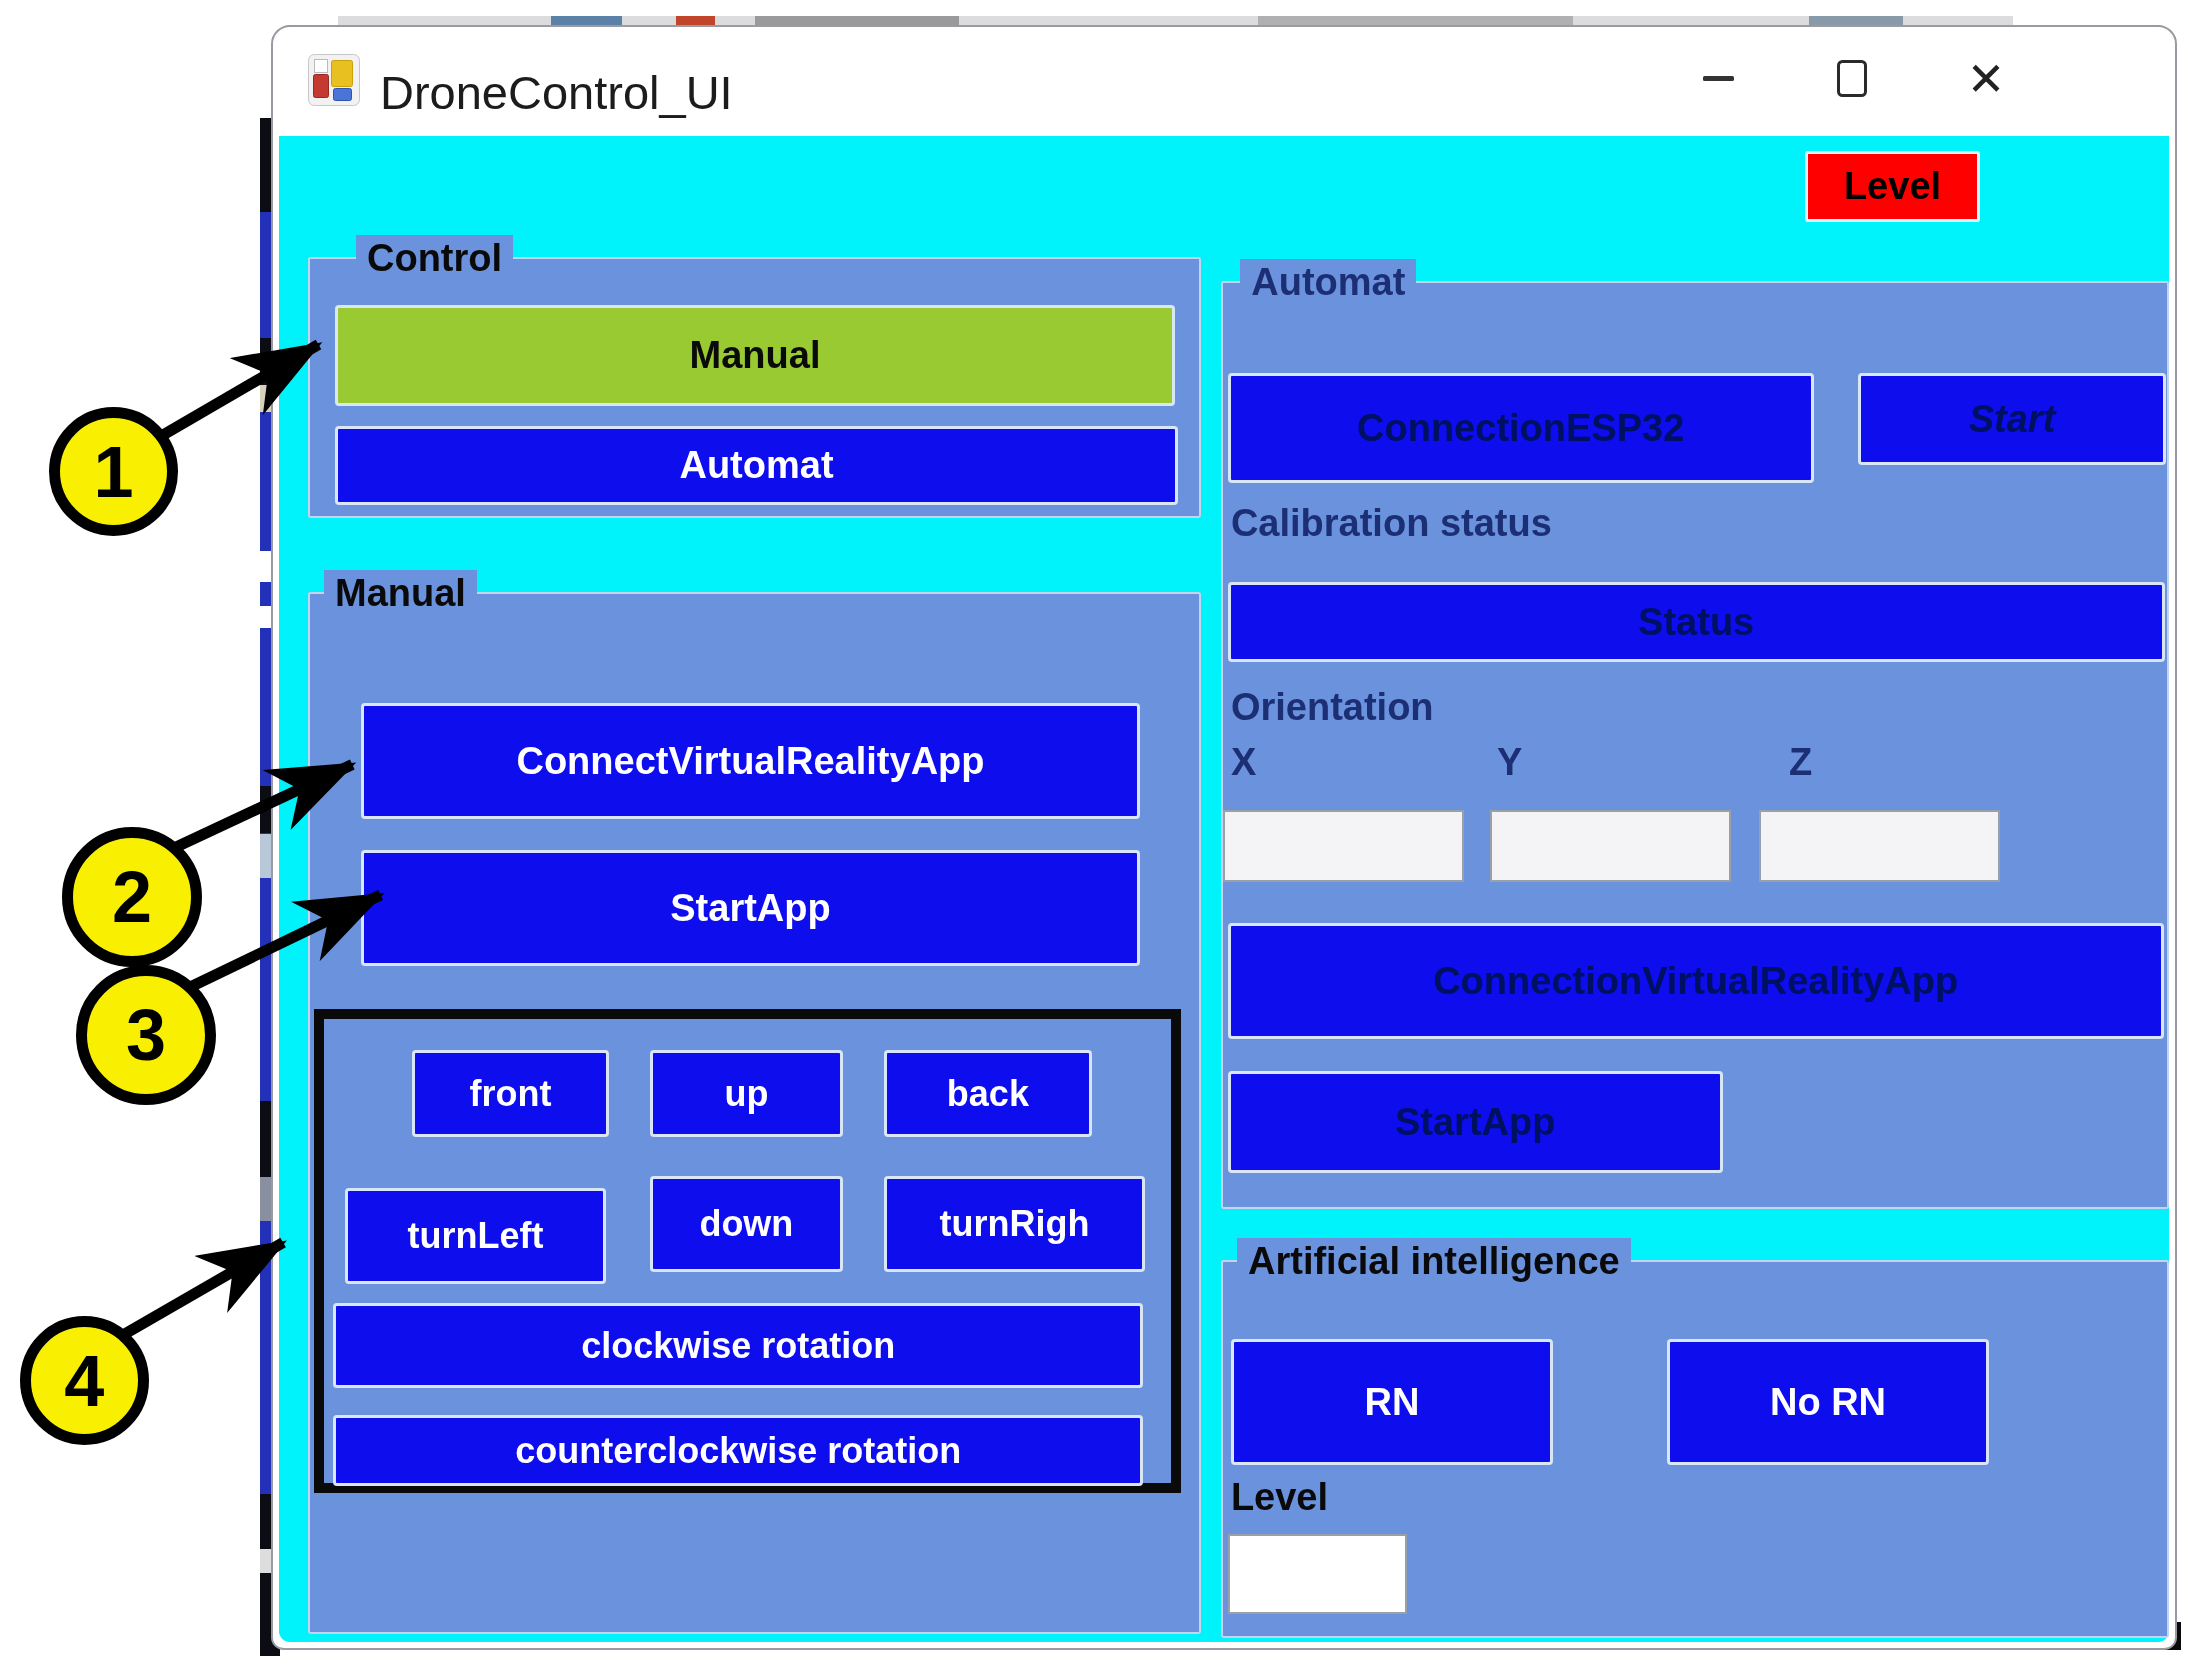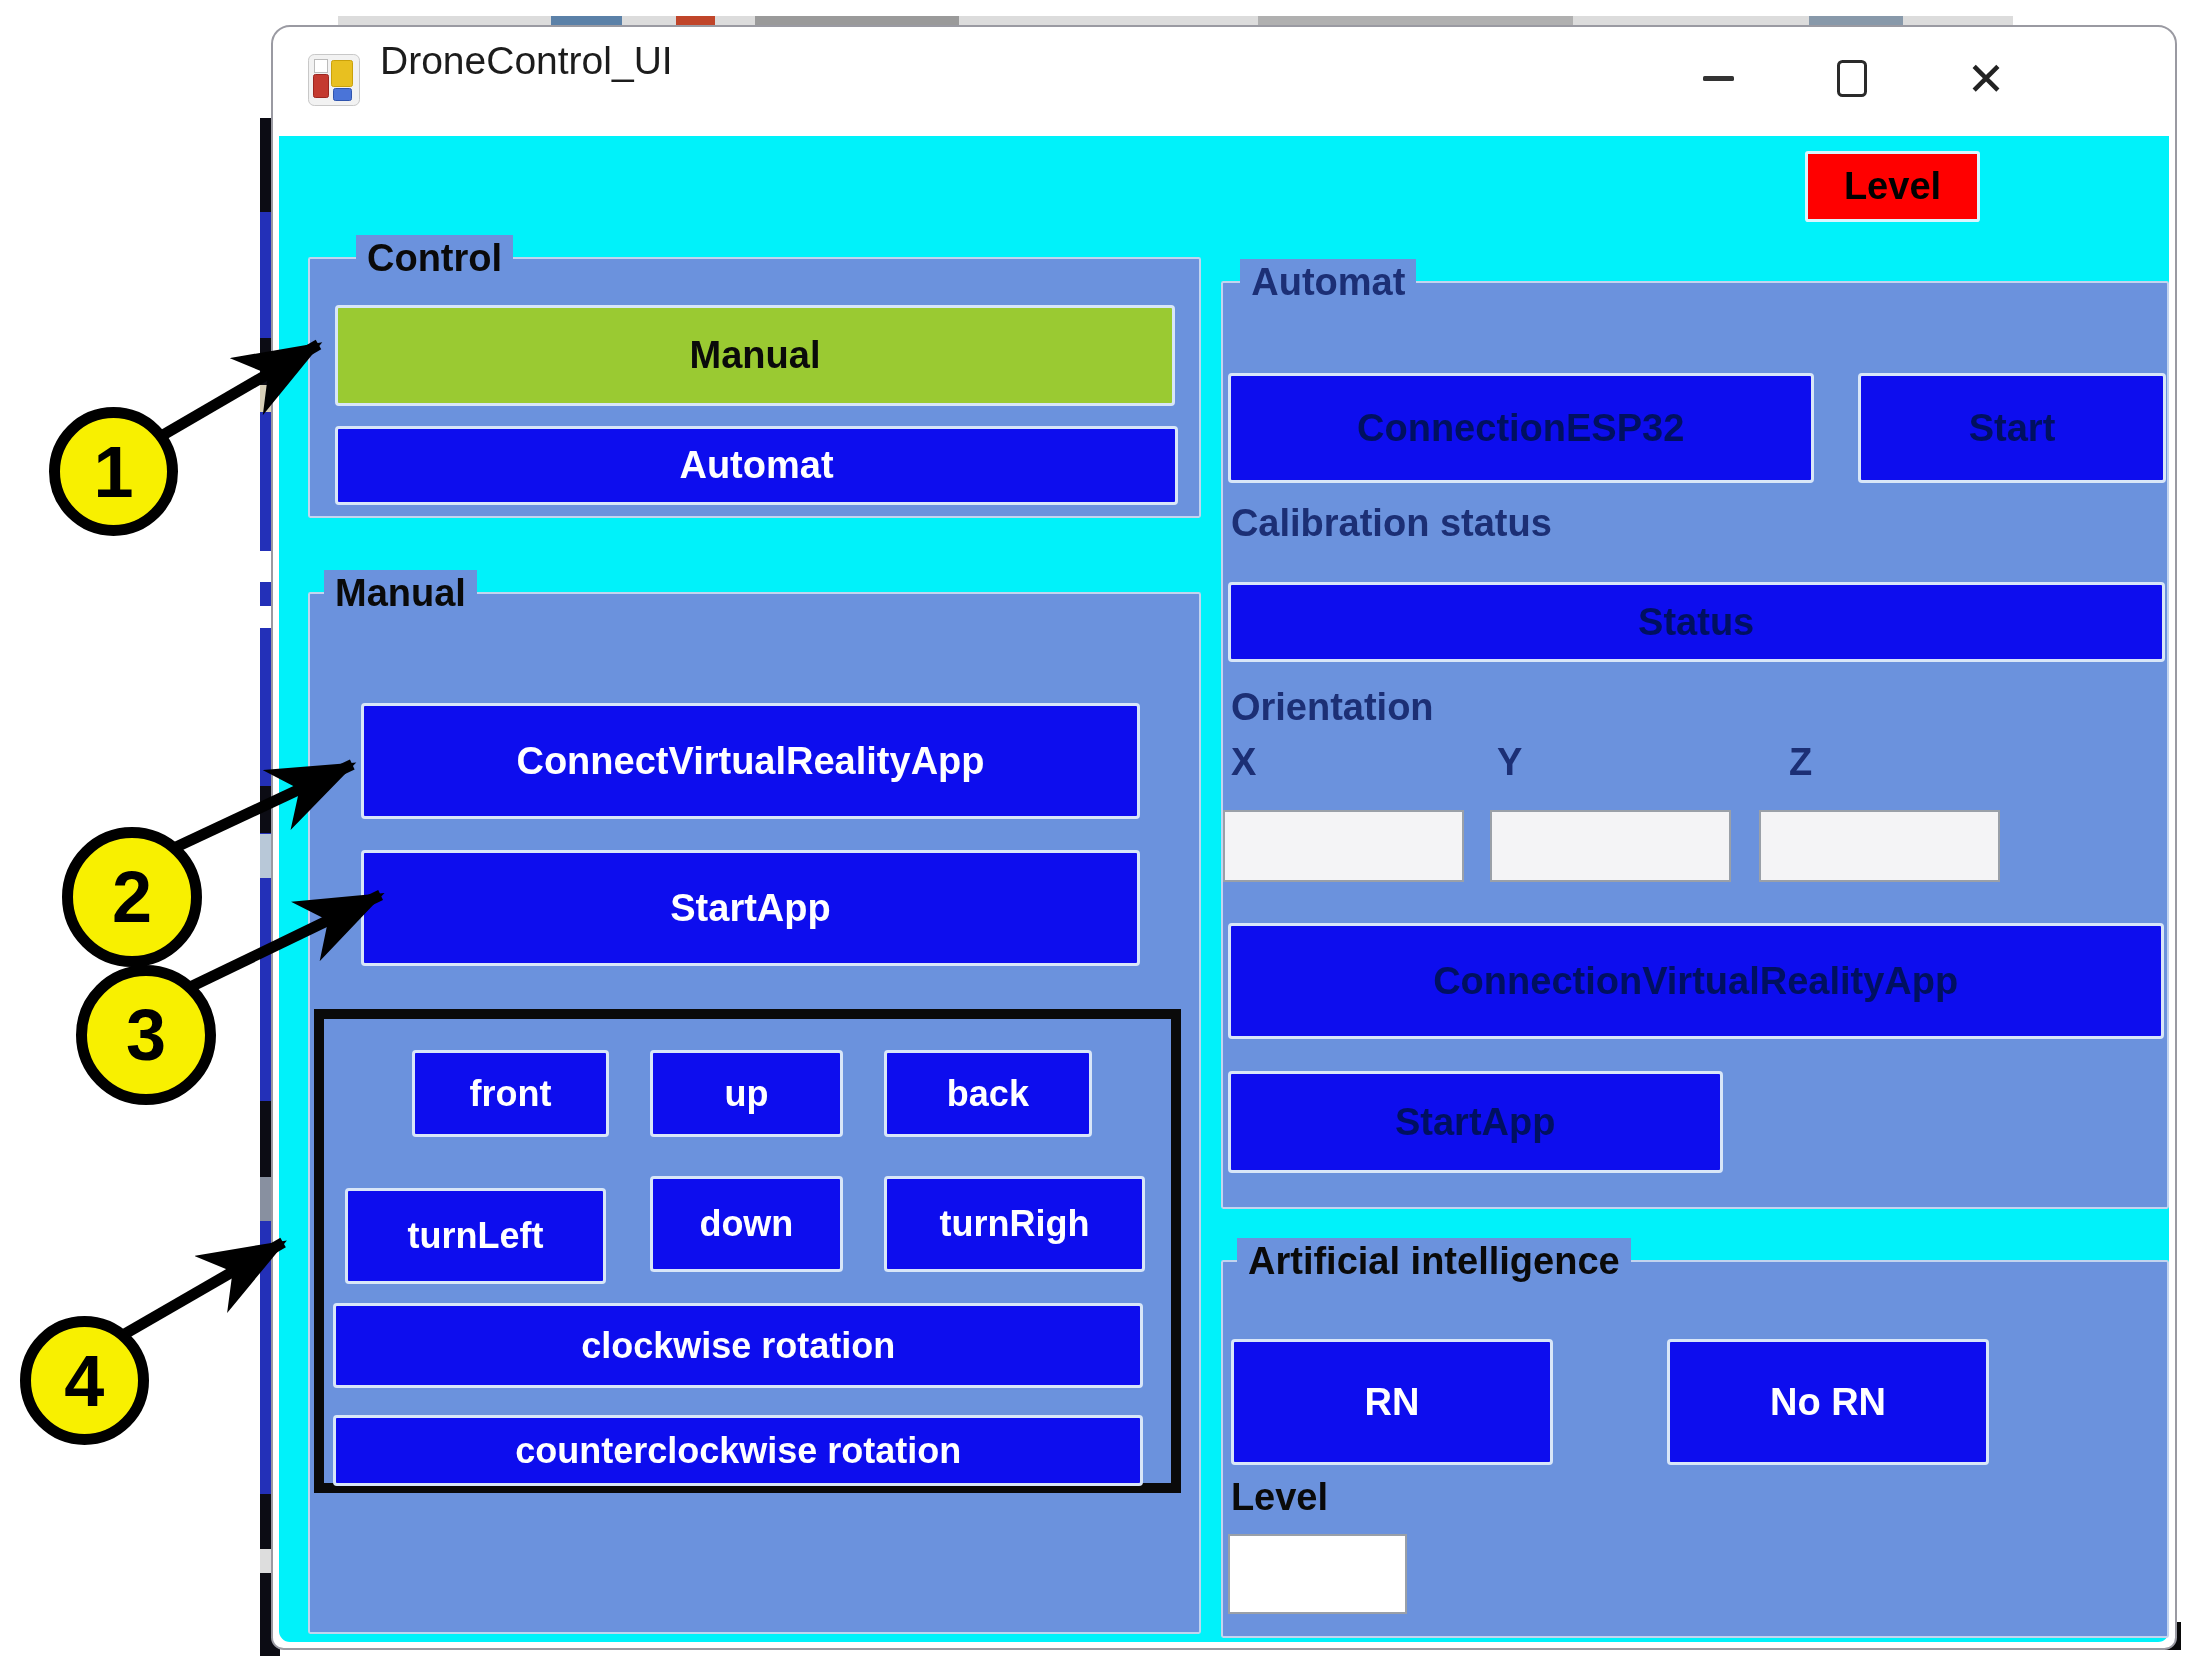--- a/index.html
+++ b/index.html
@@ -7,22 +7,22 @@
           font-family:"Liberation Sans", sans-serif;}
   
   .bg-frag{position:absolute;z-index:0;}
   
   #win{position:absolute;left:271px;top:25px;width:1906px;height:1625px;background:#ffffff;
        border:2.4px solid #9a9aa2;border-radius:19px 19px 12.6px 12.6px;z-index:1;box-sizing:border-box;}
   #titlebar{position:absolute;left:0;top:0;width:100%;height:109px;}
   #app-icon{position:absolute;left:35px;top:27px;width:50px;height:50px;background:#f2f2f2;
             border:1.6px solid #c8c8c8;border-radius:6.3px;}
   #app-icon .sq{position:absolute;}
-  #title-text{position:absolute;left:107px;top:4px;height:60px;line-height:60px;
-              font-size:39px;color:#1c1c1c;white-space:nowrap;}
+  #title-text{position:absolute;left:107px;top:36px;height:60px;line-height:60px;
+              font-size:47px;color:#1c1c1c;white-space:nowrap;}
   .wctl{position:absolute;top:15.7px;height:72px;width:94px;display:flex;align-items:center;
         justify-content:center;color:#222;cursor:default;}
   #btn-min{left:1398px;font-size:47px;}
   #btn-min .bar{width:31px;height:4.7px;background:#333;border-radius:1.6px;}
   #btn-max{left:1532px;}
   #btn-max .box{width:23.6px;height:31px;border:3.9px solid #2a2a2a;border-radius:5.5px;}
   #btn-close{left:1666px;font-size:46px;font-weight:400;}
   
   #client{position:absolute;left:6.3px;top:109px;right:6.3px;bottom:6.3px;background:#00f2fa;
           border-radius:0 0 11px 11px;}
@@ -117,21 +117,21 @@
         <div class="abs btn" style="left:560px;top:157px;width:261px;height:96px;font-size:36px;">turnRigh</div>
         <div class="abs btn" style="left:9.4px;top:284px;width:810px;height:85px;font-size:36px;">clockwise rotation</div>
         <div class="abs btn" style="left:9.4px;top:396px;width:810px;height:71px;font-size:36px;">counterclockwise rotation</div>
       </div>
     </div>
 
     <div class="abs grp" style="left:948px;top:254px;width:948px;height:928px;">
       <div class="grp-label lbl-navy" style="left:17.3px;">Automat</div>
 
       <div class="abs btn btn-darktext" style="left:4.7px;top:90px;width:586px;height:110px;">ConnectionESP32</div>
-      <div class="abs btn btn-darktext" style="left:635px;top:90px;width:308px;height:110px;">Start</div>
+      <div class="abs btn btn-darktext" style="left:635px;top:90px;width:308px;height:92px;font-style:italic;">Start</div>
 
       <div class="abs lbl-navy" style="left:7.9px;top:219px;font-size:38px;font-weight:bold;">Calibration status</div>
       <div class="abs btn btn-darktext" style="left:4.7px;top:299px;width:937px;height:80px;">Status</div>
 
       <div class="abs lbl-navy" style="left:7.9px;top:403px;font-size:38px;font-weight:bold;">Orientation</div>
       <div class="abs lbl-navy" style="left:7.9px;top:458px;font-size:38px;font-weight:bold;">X</div>
       <div class="abs lbl-navy" style="left:274px;top:458px;font-size:38px;font-weight:bold;">Y</div>
       <div class="abs lbl-navy" style="left:566px;top:458px;font-size:38px;font-weight:bold;">Z</div>
 
       <input class="abs field" style="left: 0px; top: 527px; width: 241px; height: 72px; font-size: 35px;" value="">

